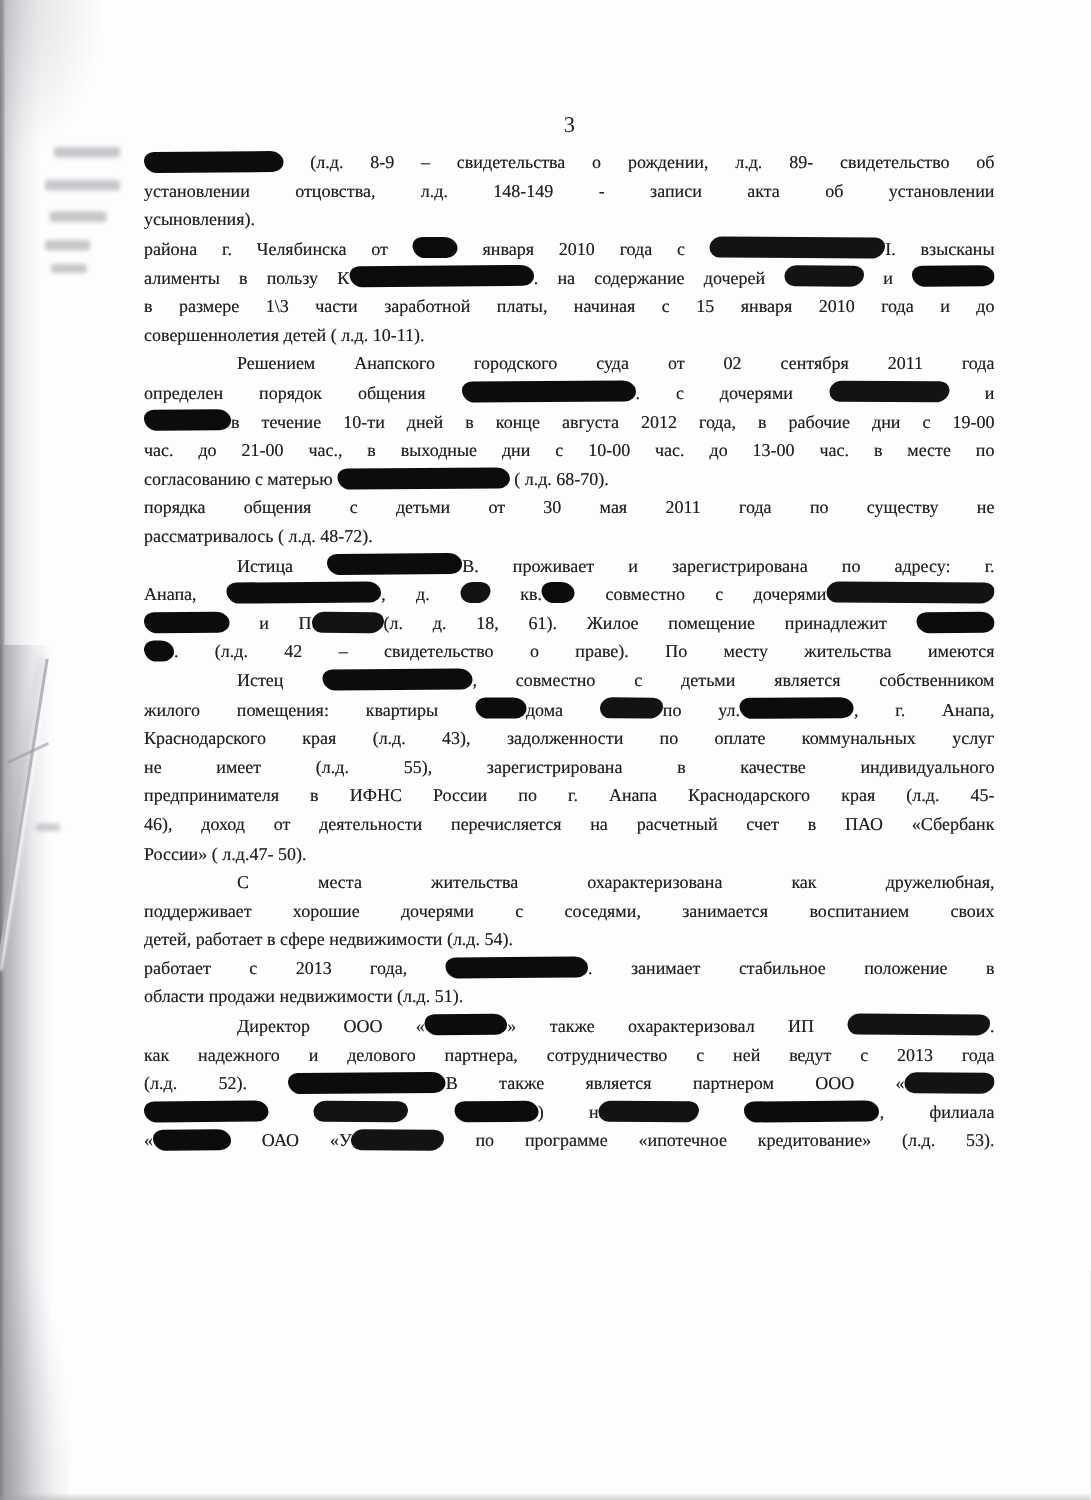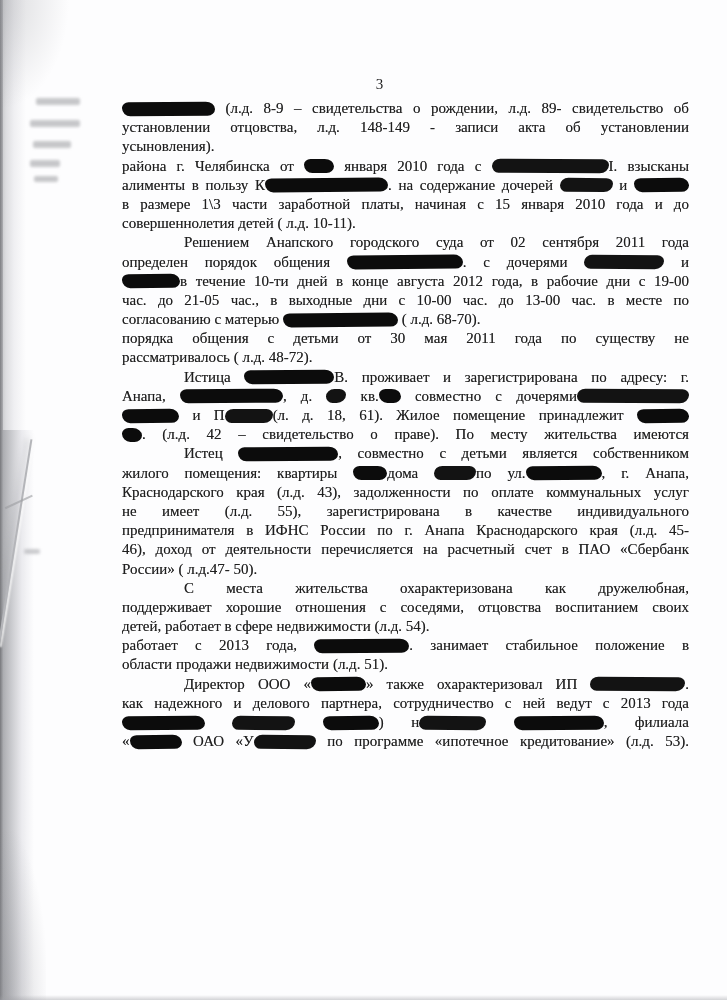--- a/index.html
+++ b/index.html
@@ -62,23 +62,22 @@
     position:absolute;left:24px;top:549px;width:16px;height:5px;
     background:#aaabaf;filter:blur(1.5px);opacity:.6;border-radius:2px;
   }
   
   .pagenum{
     position:absolute;left:96px;top:76px;width:567px;
     text-align:center;font-size:15px;
   }
   .doc-body{
     position:absolute;left:96px;top:99px;width:567px;
-    font-size:15px;line-height:19.2px;
+    font-size:12px;line-height:19.2px;
     text-shadow:0 0 .4px rgba(20,20,20,.55);
-    margin-left:26px;
   }
   .line{
     height:19.2px;overflow:hidden;
     text-align:justify;text-align-last:left;
   }
   .line.j{text-align-last:justify;}
   .line.ind{text-indent:62px;}
   .redact{
     display:inline-block;
     height:14px;
@@ -119,38 +118,39 @@
       <div class="line j"><span class="redact" style="width: 93px;"></span> (л.д. 8-9 – свидетельства о рождении, л.д. 89- свидетельство об</div>
       <div class="line j">установлении отцовства, л.д. 148-149 - записи акта об установлении</div>
       <div class="line">усыновления).</div>
       <div class="line j">района г. Челябинска от <span class="redact" style="width: 30px;"></span> января 2010 года с <span class="redact" style="width: 117px;"></span>І. взысканы</div>
       <div class="line j">алименты в пользу К<span class="redact" style="width: 123px;"></span>. на содержание дочерей <span class="redact" style="width: 53px;"></span> и <span class="redact" style="width: 55px;"></span></div>
       <div class="line j">в размере 1\3 части заработной платы, начиная с 15 января 2010 года и до</div>
       <div class="line">совершеннолетия детей ( л.д. 10-11).</div>
       <div class="line j ind">Решением Анапского городского суда от 02 сентября 2011 года</div>
       <div class="line j">определен порядок общения <span class="redact" style="width: 116px;"></span>. с дочерями <span class="redact" style="width: 80px;"></span> и</div>
       <div class="line j"><span class="redact" style="width: 58px;"></span>в течение 10-ти дней в конце августа 2012 года, в рабочие дни с 19-00</div>
-      <div class="line j">час. до 21-05 час., в выходные дни с 10-00 час. до 13-00 час. в месте по</div>
+      <div class="line j">час. до 21-00 час., в выходные дни с 10-00 час. до 13-00 час. в месте по</div>
       <div class="line">согласованию с матерью <span class="redact" style="width: 115px;"></span> ( л.д. 68-70).</div>
       <div class="line j">порядка общения с детьми от 30 мая 2011 года по существу не</div>
       <div class="line">рассматривалось ( л.д. 48-72).</div>
       <div class="line j ind">Истица <span class="redact" style="width: 90px;"></span>В. проживает и зарегистрирована по адресу: г.</div>
       <div class="line j">Анапа, <span class="redact" style="width: 103px;"></span>, д. <span class="redact" style="width: 20px;"></span> кв.<span class="redact" style="width: 22px;"></span> совместно с дочерями<span class="redact" style="width: 112px;"></span></div>
       <div class="line j"><span class="redact" style="width: 57px;"></span> и П<span class="redact" style="width: 48px;"></span>(л. д. 18, 61). Жилое помещение принадлежит <span class="redact" style="width: 52px;"></span></div>
       <div class="line j"><span class="redact" style="width: 20px;"></span>. (л.д. 42 – свидетельство о праве). По месту жительства имеются</div>
       <div class="line j ind">Истец <span class="redact" style="width: 100px;"></span>, совместно с детьми является собственником</div>
       <div class="line j">жилого помещения: квартиры <span class="redact" style="width: 34px;"></span>дома <span class="redact" style="width: 42px;"></span>по ул.<span class="redact" style="width: 76px;"></span>, г. Анапа,</div>
       <div class="line j">Краснодарского края (л.д. 43), задолженности по оплате коммунальных услуг</div>
       <div class="line j">не имеет (л.д. 55), зарегистрирована в качестве индивидуального</div>
       <div class="line j">предпринимателя в ИФНС России по г. Анапа Краснодарского края (л.д. 45-</div>
       <div class="line j">46), доход от деятельности перечисляется на расчетный счет в ПАО «Сбербанк</div>
       <div class="line">России» ( л.д.47- 50).</div>
       <div class="line j ind">С места жительства охарактеризована как дружелюбная,</div>
-      <div class="line j">поддерживает хорошие отношения с соседями, отцовства воспитанием своих</div>
+      <div class="line j">поддерживает хорошие дочерями с соседями, занимается воспитанием своих</div>
       <div class="line">детей, работает в сфере недвижимости (л.д. 54).</div>
       <div class="line j">работает с 2013 года, <span class="redact" style="width: 95px;"></span>. занимает стабильное положение в</div>
       <div class="line">области продажи недвижимости (л.д. 51).</div>
       <div class="line j ind">Директор ООО «<span class="redact" style="width: 55px;"></span>» также охарактеризовал ИП <span class="redact" style="width: 95px;"></span>.</div>
       <div class="line j">как надежного и делового партнера, сотрудничество с ней ведут с 2013 года</div>
+      <div class="line j">(л.д. 52). <span class="redact" style="width: 105px;"></span>В также является партнером ООО «<span class="redact" style="width: 60px;"></span></div>
       <div class="line j"><span class="redact" style="width: 83px;"></span> <span class="redact" style="width: 63px;"></span> <span class="redact" style="width: 56px;"></span>) н<span class="redact" style="width: 67px;"></span> <span class="redact" style="width: 90px;"></span>, филиала</div>
       <div class="line j">«<span class="redact" style="width: 52px;"></span> ОАО «У<span class="redact" style="width: 62px;"></span> по программе «ипотечное кредитование» (л.д. 53).</div>
     </div>
 </div>
 
 </body></html>

